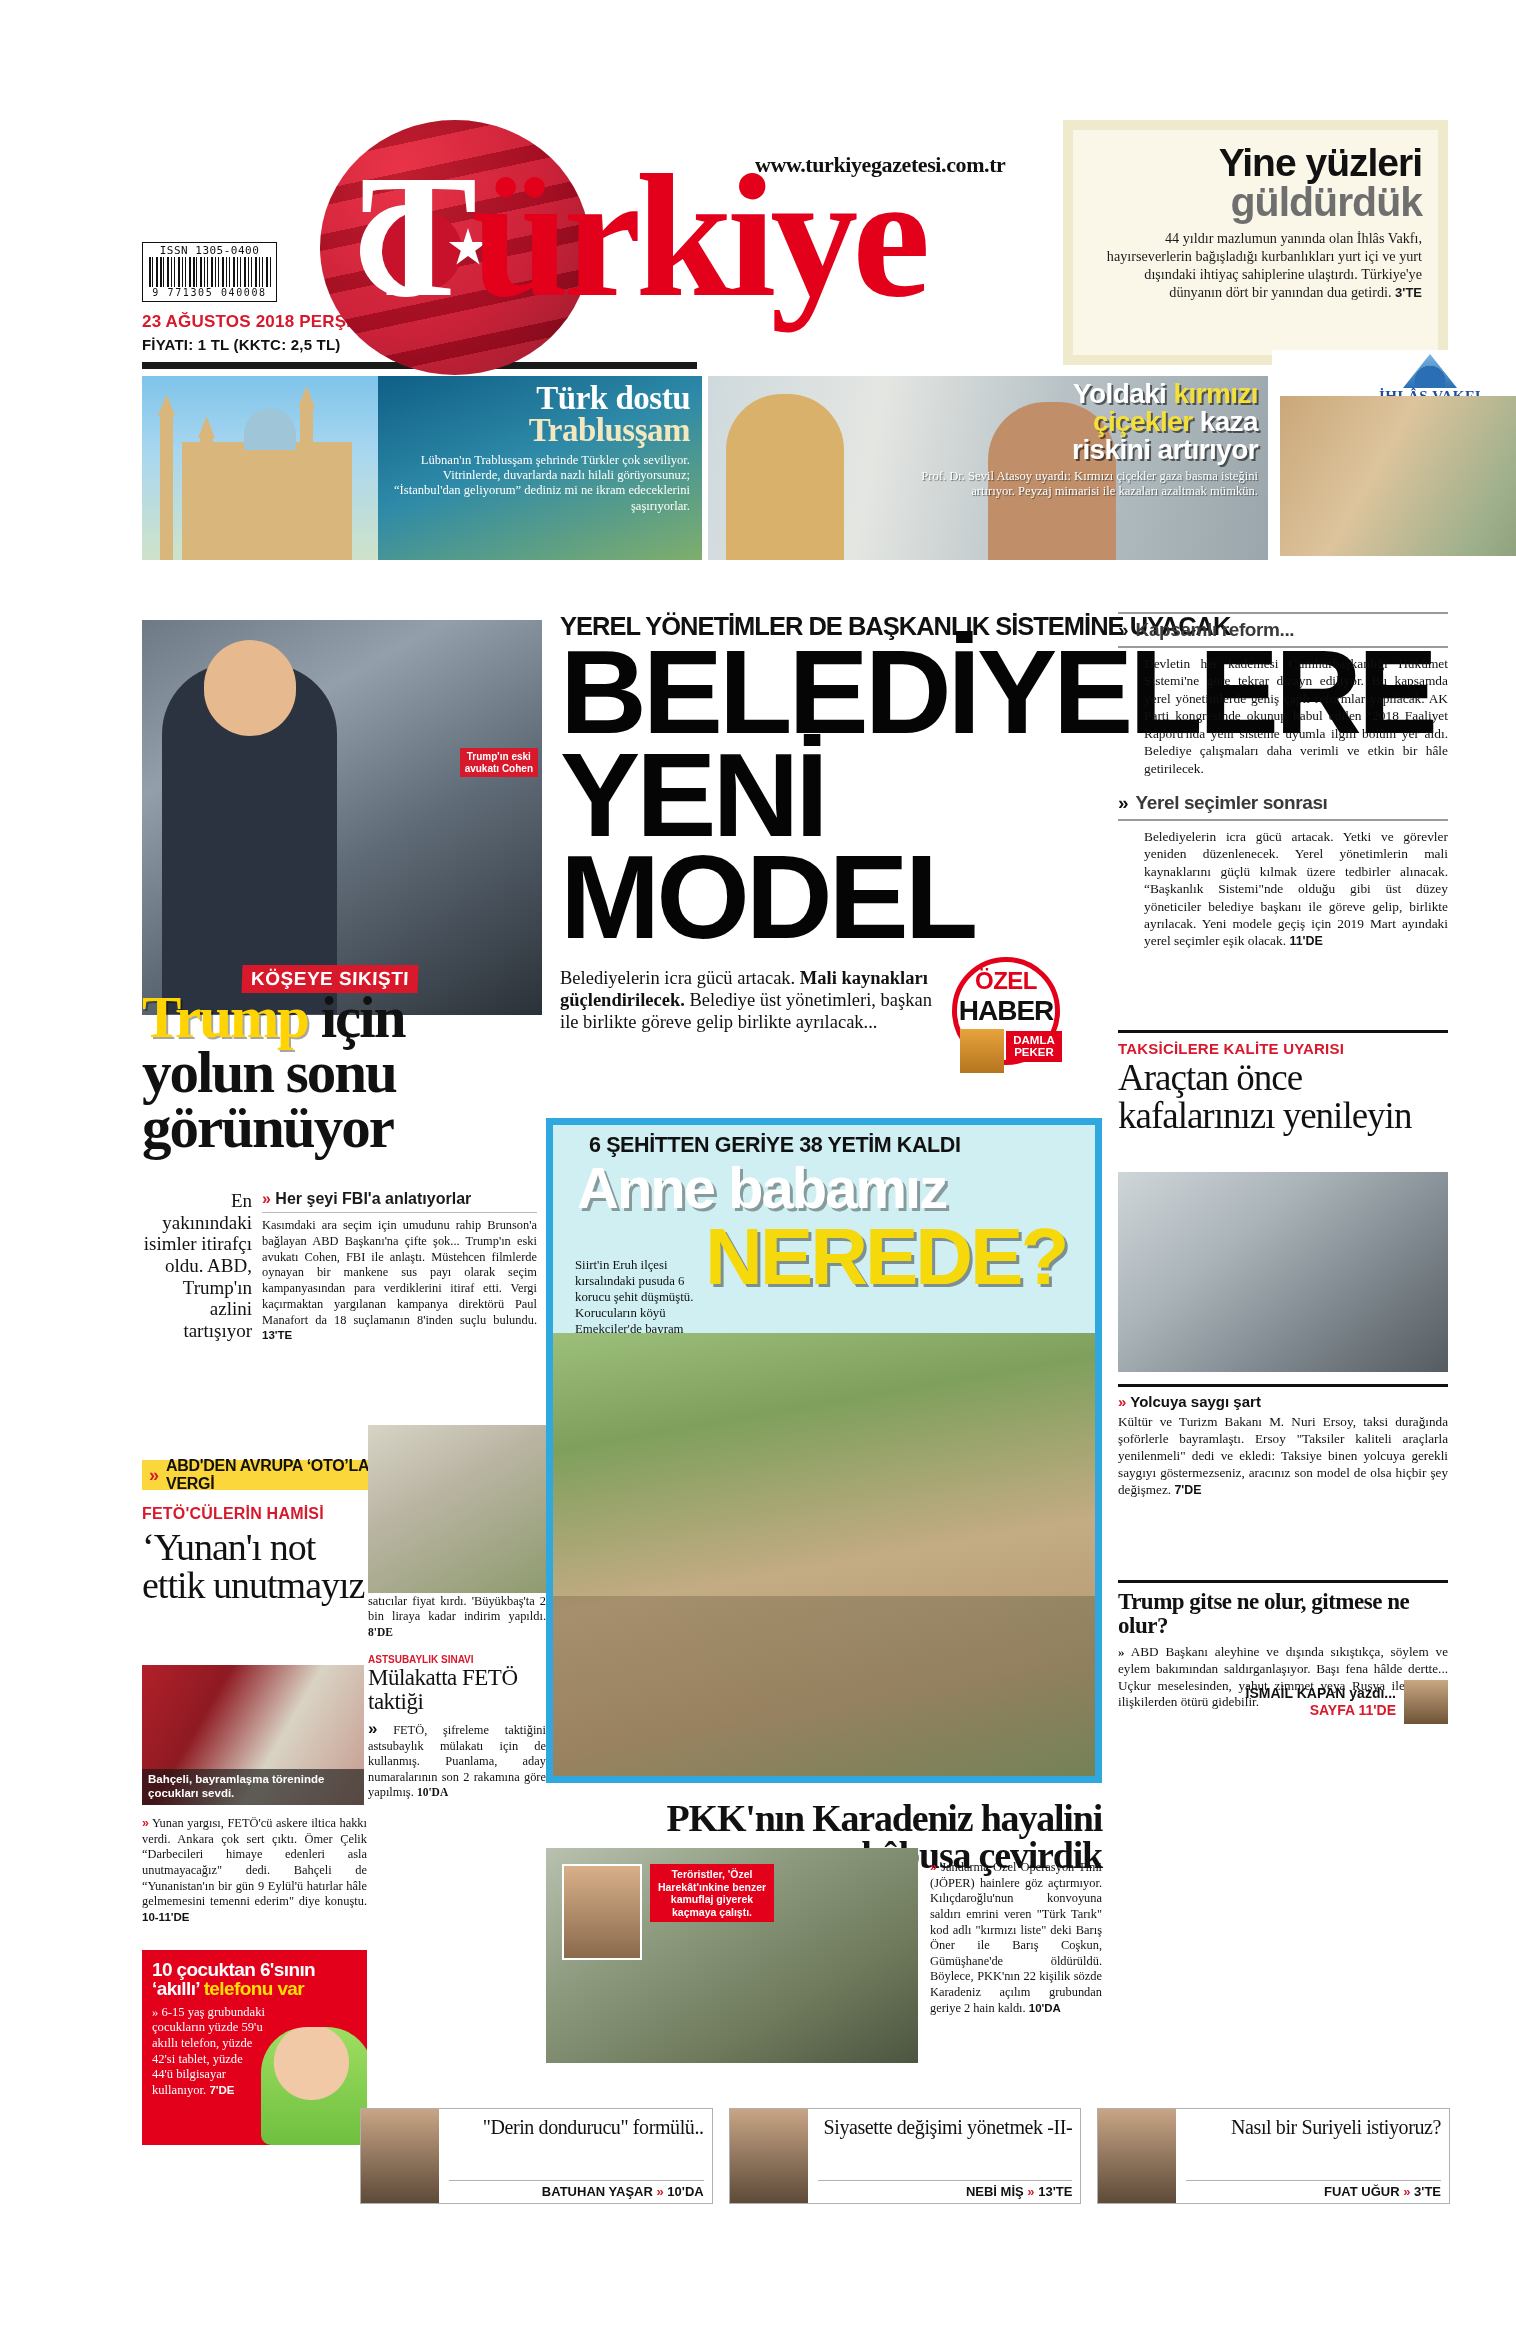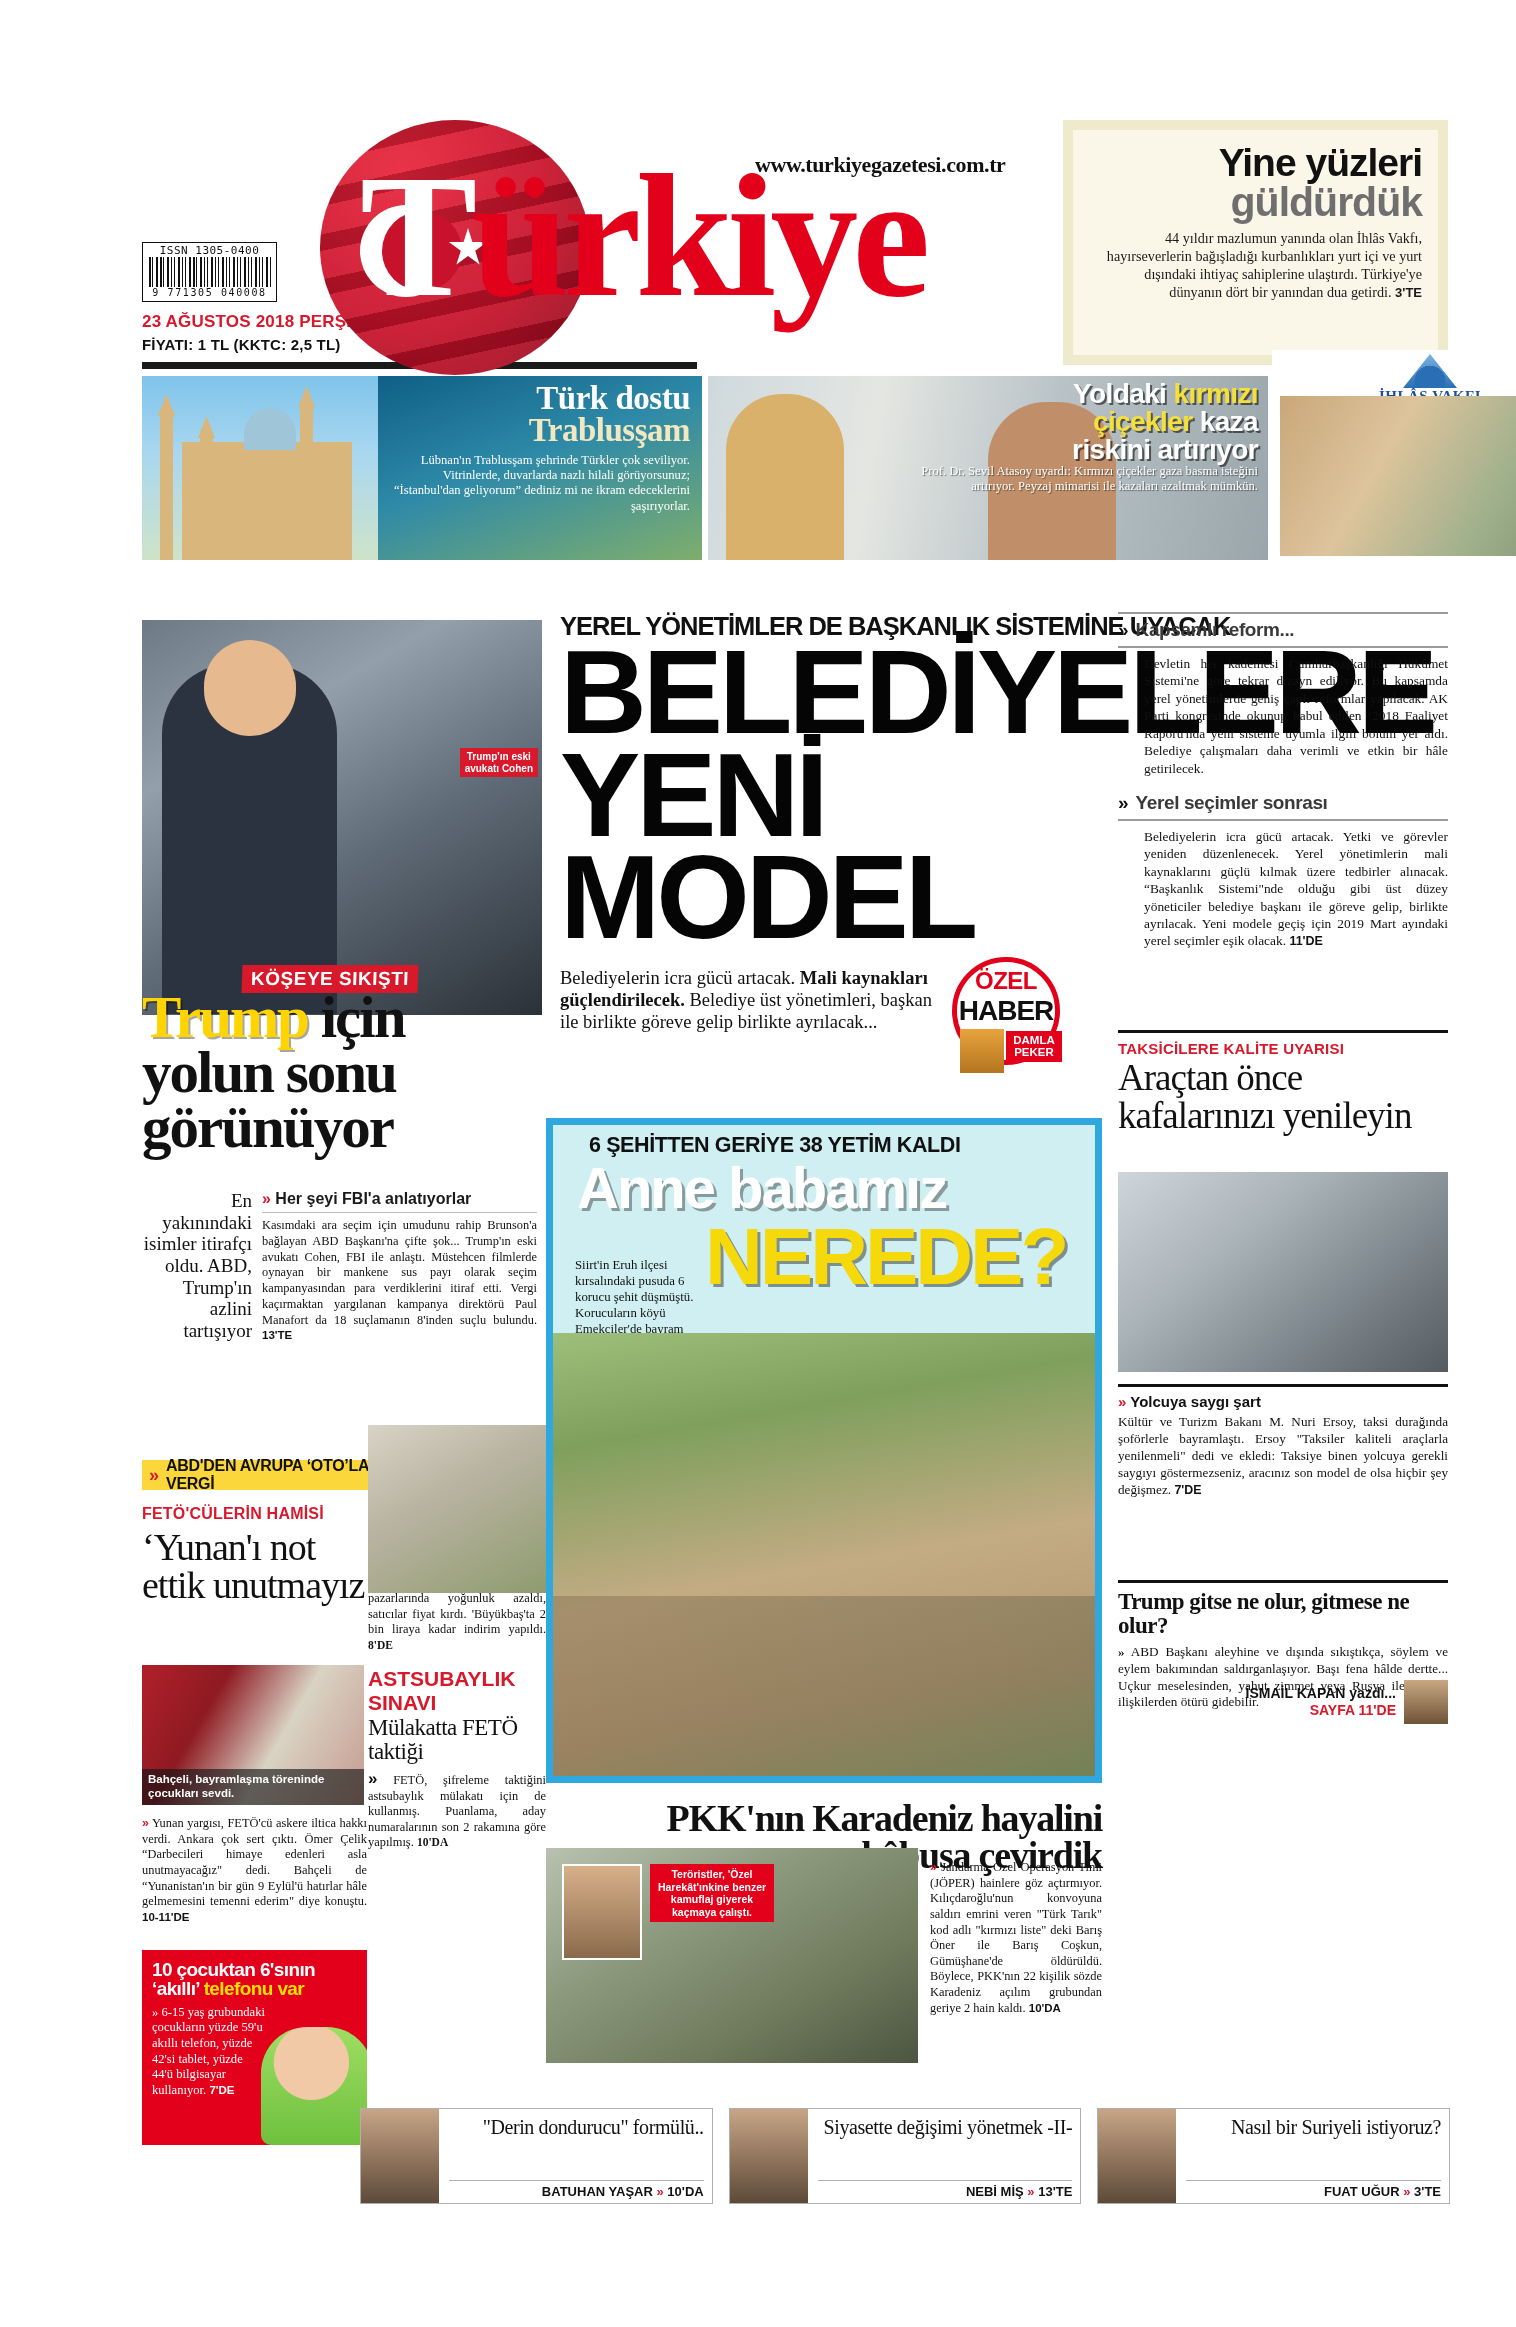--- a/index.html
+++ b/index.html
@@ -121,21 +121,21 @@
 
   .bn-b{position:absolute;left:566px;top:0;width:560px;height:184px;overflow:hidden;}
   .bn-b .ph{position:absolute;left:0;top:0;width:560px;height:184px;
      background:linear-gradient(100deg,#cfd9dd 0%,#e4e6e2 30%,#b9c3c7 60%,#9aa6ab 100%);}
   .bn-b .ph::before{content:"";position:absolute;left:18px;top:18px;width:118px;height:166px;border-radius:56px 56px 0 0;background:#d9b16a;}
   .bn-b .ph::after{content:"";position:absolute;left:280px;top:26px;width:128px;height:158px;border-radius:58px 58px 0 0;background:#c08f6a;}
   .bn-b .txt{position:absolute;left:190px;top:0;width:370px;height:184px;padding:4px 10px 0 6px;}
   .bn-b h3{font-family:"Liberation Sans",sans-serif;font-weight:700;font-size:28px;line-height:1.0;color:#fff;text-align:right;letter-spacing:-.6px;
     text-shadow:2px 2px 0 rgba(0,0,0,.55);}
   .bn-b h3 .yl{color:#f5e03a;}
-  .bn-b p{font-family:"Liberation Serif",serif;font-size:12.6px;line-height:1.22;color:#fff;text-align:right;text-shadow:1px 1px 1px rgba(0,0,0,.5);}
+  .bn-b p{font-family:"Liberation Serif",serif;font-size:12.6px;line-height:1.22;color:#fff;text-align:right;margin-top:5px;text-shadow:1px 1px 1px rgba(0,0,0,.5);}
 
   .bn-c{position:absolute;left:1130px;top:-26px;width:318px;height:210px;background:#fff;}
   .vakif-logo{position:absolute;left:88px;top:4px;width:140px;height:36px;}
   .vakif-mark{width:54px;height:34px;margin:0 auto;background:
      radial-gradient(circle at 50% 80%,#2a6fb5 0 40%,transparent 41%),
      linear-gradient(#7ab4e0,#2a6fb5);
      clip-path:polygon(50% 0,100% 100%,0 100%);}
   .vakif-t{font-family:"Liberation Serif",serif;font-weight:700;font-size:15px;color:#1d4f9c;text-align:center;letter-spacing:.5px;}
   .vakif-u{font-family:"Liberation Sans",sans-serif;font-size:8.5px;color:#1d4f9c;text-align:center;letter-spacing:.5px;}
   .vakif-photo{position:absolute;left:8px;top:46px;width:302px;height:160px;
@@ -197,21 +197,21 @@
   .phone-box p{font-family:"Liberation Serif",serif;font-size:12.6px;line-height:1.24;color:#fff;padding:6px 8px 0 10px;width:132px;}
   .phone-box p b{font-family:"Liberation Sans",sans-serif;font-size:11.5px;}
   .phone-kid{position:absolute;right:-6px;bottom:0;width:112px;height:118px;
     background:radial-gradient(circle at 45% 30%, #f2c9a6 0 36%, transparent 37%), linear-gradient(#9ede63,#6fc03e);
     border-radius:46px 46px 10px 10px;}
 
   
   .col2{position:absolute;left:368px;top:1470px;width:178px;}
   .sheep-photo{position:absolute;left:0;top:-45px;width:178px;height:168px;
      background:linear-gradient(150deg,#d8d4c6 0%,#b9b4a2 40%,#8f9b6f 100%);}
-  .c2-kicker{font-family:"Liberation Sans",sans-serif;font-weight:700;font-size:21px;color:#d8182b;}
+  .c2-kicker{font-family:"Liberation Sans",sans-serif;font-weight:700;font-size:10px;color:#d8182b;}
   .c2-h{font-family:"Liberation Serif",serif;font-size:23px;line-height:1.03;color:#111;letter-spacing:-.5px;margin-top:1px;}
   .c2-p{font-family:"Liberation Serif",serif;font-size:12.4px;line-height:1.25;text-align:justify;color:#111;margin-top:4px;}
   .c2-p b{font-family:Liberation Serif, serif;font-size:11.5px;}
   .c2-arr{color:#111;font-weight:700;font-size:17px;font-family:"Liberation Sans",sans-serif;}
 
   
   .center{position:absolute;left:560px;top:612px;width:540px;}
   .kicker-main{font-family:"Liberation Sans",sans-serif;font-weight:700;font-size:25.5px;color:#111;letter-spacing:-1px;white-space:nowrap;}
   .mega{font-family:"Liberation Sans",sans-serif;font-weight:700;color:#050505;
      font-size:118px;line-height:.87;letter-spacing:-4px;transform:scaleX(1.02);transform-origin:left;}

